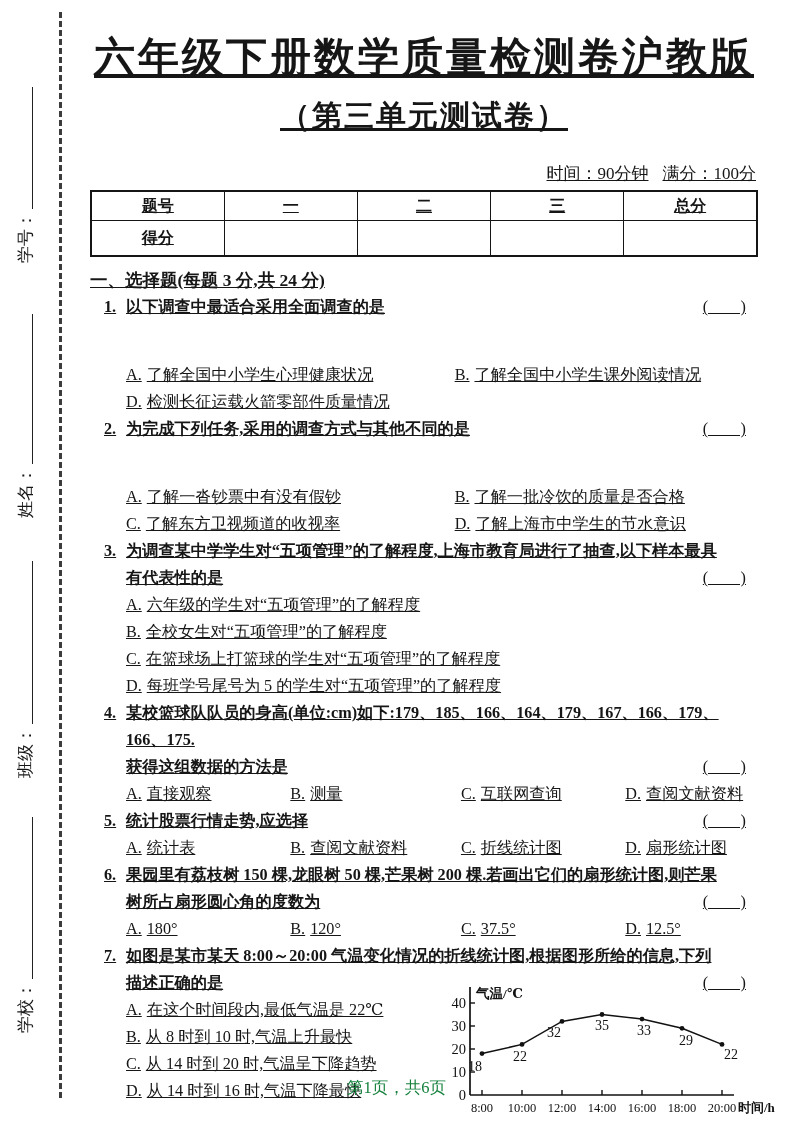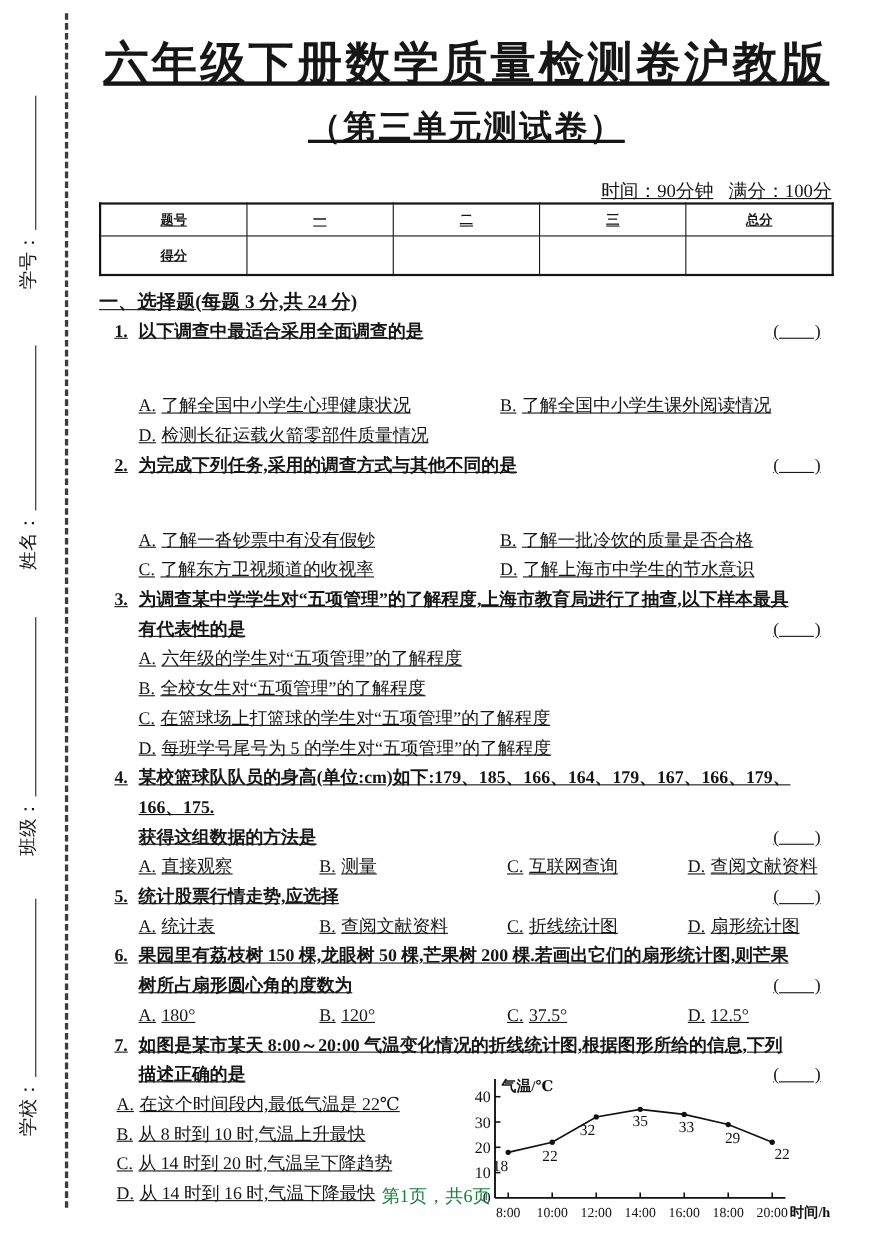--- a/index.html
+++ b/index.html
@@ -19,22 +19,22 @@
 
   
   .content{position:absolute;left:90px;top:26px;width:668px;text-decoration:underline;}
   h1.title{margin:6px 0 0;text-align:center;font-size:41px;line-height:51px;
            font-weight:bold;letter-spacing:3px;}
   h2.subtitle{margin:14px 0 0;text-align:center;font-size:30px;line-height:38px;
            font-weight:bold;letter-spacing:2px;}
   .meta{margin-top:28px;text-align:right;font-size:17px;line-height:21px;padding-right:2px;}
   .meta .gap{display:inline-block;width:14px;}
 
-  table.score{width:100%;border-collapse:collapse;border:2.5px solid #151515;
-              table-layout:fixed;font-size:12px;}
+  table.score{width:100%;margin-top:6px;border-collapse:collapse;border:2.5px solid #151515;
+              table-layout:fixed;font-size:16px;}
   table.score td{border:1.6px solid #151515;text-align:center;font-weight:bold;}
   table.score tr.r1 td{height:26px;}
   table.score tr.r2 td{height:32px;}
 
   .section-heading{margin-top:11px;font-size:17.5px;font-weight:bold;line-height:24px;}
   .section-heading .note{font-weight:bold;}
 
   
   #questions{margin-top:2px;font-size:16.2px;line-height:27px;}
   .q-line{display:flex;padding-left:14px;}
@@ -42,21 +42,21 @@
   .q-num{flex:0 0 22px;font-weight:700;}
   .q-stem{font-weight:700;}
   .q-bracket{margin-left:auto;padding-right:12px;font-weight:400;white-space:pre;}
   .opts{margin-left:36px;}
   .opts .opt{display:block;line-height:27px;}
   .opt-label{margin-right:5px;}
   .opts.cols-2{display:grid;grid-template-columns:52% 48%;margin-top:41px;}
   .opts.cols-4{display:grid;grid-template-columns:26% 27% 26% 21%;}
   .opts.stack .opt{display:block;}
   .q7-row{display:flex;align-items:flex-start;}
-  .opts.q7-opts{flex:0 0 324px;margin-left:16px;}
+  .opts.q7-opts{flex:0 0 324px;margin-left:36px;}
   .chart-wrap{flex:1;margin-top:-14px;position:relative;overflow:visible;}
   .chart-wrap svg{overflow:visible;display:block;}
 
   .footer{position:absolute;left:0;right:0;bottom:22px;text-align:center;
           font-size:16.5px;color:#15803d;}
 </style>
 </head>
 <body>
 
 <div class="page">

